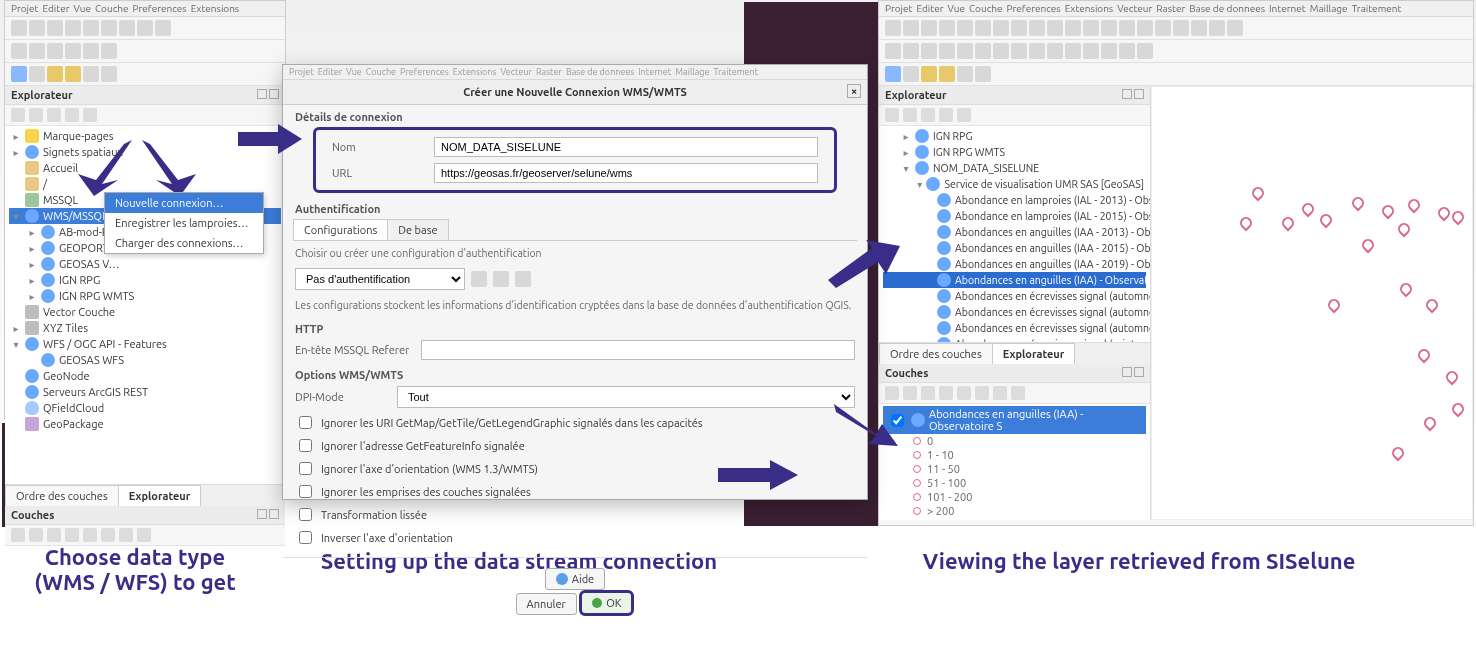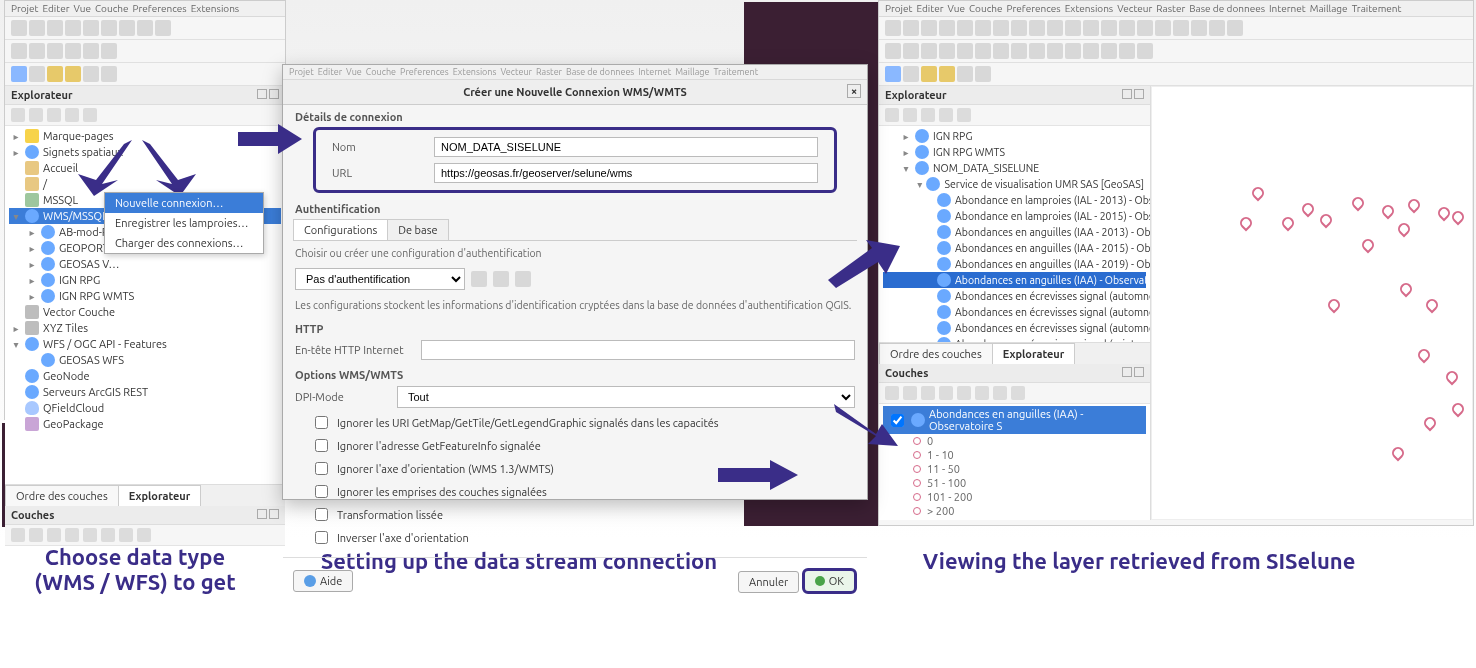--- a/index.html
+++ b/index.html
@@ -39,23 +39,23 @@
   .dlg-title { padding:6px; text-align:center; font-weight:bold; background:#eee; border-bottom:1px solid #ccc; position:relative;}
   .dlg-close { position:absolute; right:6px; top:4px; width:14px; height:14px; border:1px solid #aaa; text-align:center; line-height:12px; cursor:pointer;}
   .form-row { display:flex; align-items:center; gap:6px; padding:3px 12px; }
   .form-row label { width:96px; color:#555; }
   .form-row input, .form-row select { flex:1; border:1px solid #bbb; padding:3px 6px; font-size:11px; background:#fff;}
   .grp-lbl { padding:6px 12px 2px; color:#555; font-weight:bold; }
   .sub-tabs { display:flex; border-bottom:1px solid #ccc; margin:2px 10px 0;}
   .sub-tabs .st { padding:4px 10px; border:1px solid #ccc; border-bottom:none; background:#f0f0f0; margin-right:-1px; cursor:pointer;}
   .sub-tabs .st.active { background:#fff; }
   .explain { padding:6px 12px; color:#666; font-size:10.5px; }
-  .chk-row { padding:2px 28px; display:flex; align-items:center; gap:6px; cursor:pointer;}
+  .chk-row { padding:2px 12px; display:flex; align-items:center; gap:6px; cursor:pointer;}
   .chk-row input[type=checkbox]{ cursor:pointer;}
-  .dlg-footer { display:flex; justify-content:space-between; align-items:center; padding:10px; border-top:1px solid #ddd; margin-top:8px;}
+  .dlg-footer { display:flex; justify-content:flex-end; align-items:center; padding:10px; border-top:1px solid #ddd; margin-top:8px;flex-direction:column;}
   .btn { padding:4px 10px; border:1px solid #aaa; border-radius:3px; background:#f6f6f6; cursor:pointer; display:inline-flex; align-items:center; gap:4px;}
   .btn.ok { background:#eaf5ea; }
   .ok-ico { width:10px; height:10px; background:#49a349; border-radius:50%; display:inline-block;}
   .help-ico { width:12px; height:12px; background:#5a9ee6; border-radius:50%; display:inline-block;}
   .hl-box { border:3px solid #3a2d88; border-radius:6px; }
   
   .map-area { position:absolute; background:#fff; border:1px solid #eee;}
   .pin { position:absolute; width:12px; height:12px; border:2px solid #d66a8a; border-radius:50% 50% 50% 0; transform:rotate(-45deg); background:#fff;}
   .caption { position:absolute; font-size:22px; font-weight:bold; color:#3a2d88; text-align:center; z-index:1;}
   .arrow-img { position:absolute; color:#3a2d88; z-index:4;}
@@ -299,21 +299,21 @@
       <option>Pas d'authentification</option>
     </select>
     <span class="tb-ico"></span>
     <span class="tb-ico"></span>
     <span class="tb-ico"></span>
   </div>
   <div class="explain">Les configurations stockent les informations d'identification cryptées dans la base de données d'authentification QGIS.</div>
 
   <div class="grp-lbl">HTTP</div>
   <div class="form-row">
-    <label style="width:120px;">En-tête HTTP Internet</label>
+    <label style="width:120px;">En-tête MSSQL Referer</label>
     <input type="text" style="">
   </div>
 
   <div class="grp-lbl">Options WMS/WMTS</div>
   <div class="form-row">
     <label>DPI-Mode</label>
     <select><option>Tout</option></select>
   </div>
   <div class="chk-row">
       <input type="checkbox" style="">

